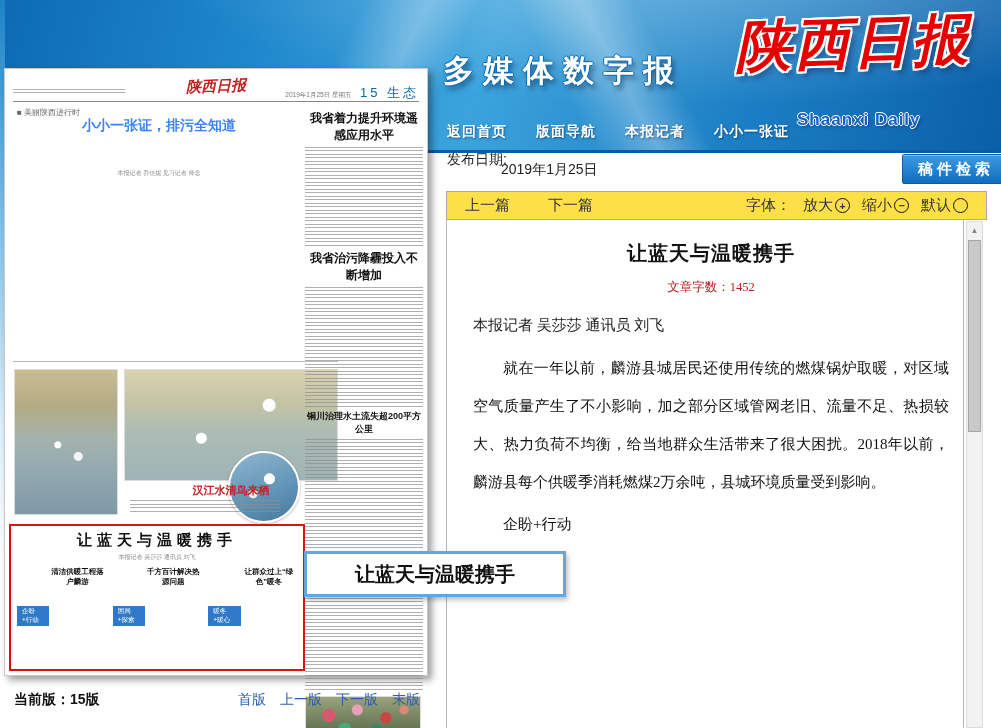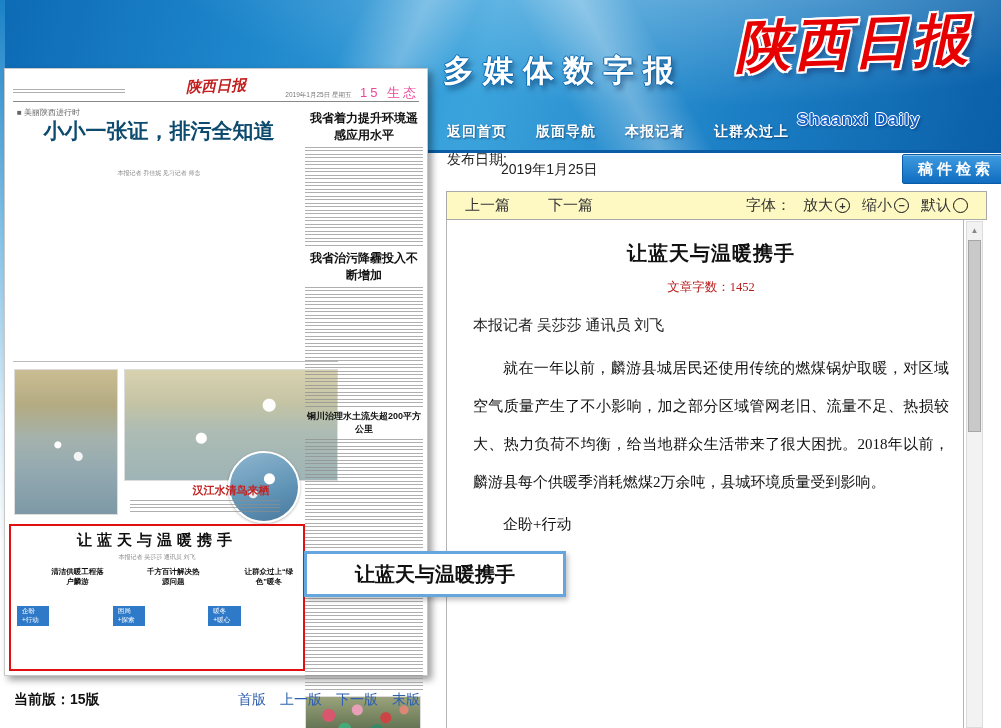--- a/index.html
+++ b/index.html
@@ -32,25 +32,25 @@
 
   
   .newspaper{position:absolute;left:4px;top:68px;width:424px;height:608px;z-index:2;background:#fff;
     border:1px solid #c9c9c9;box-shadow:4px 4px 7px rgba(0,0,0,.38);box-sizing:border-box;}
   .np-links{position:absolute;left:8px;top:20px;width:112px;height:6px;}
   .sim{background-image:repeating-linear-gradient(to bottom,#8d8d8d 0,#8d8d8d 1px,transparent 1px,transparent 3.5px);opacity:.7;}
   .np-mast{position:absolute;left:50%;top:8px;transform:translateX(-50%) rotate(-2deg);
     font-family:"DejaVu Serif",serif;font-style:italic;font-weight:bold;font-size:15px;color:#c21f1f;}
   .np-right{position:absolute;right:8px;top:14px;text-align:right;white-space:nowrap;}
   .np-date{font-size:6.5px;color:#777;margin-right:4px;}
-  .np-page{font-size:13px;color:#ec4899;letter-spacing:3px;}
+  .np-page{font-size:13px;color:#0369a1;letter-spacing:3px;}
   .np-rule{position:absolute;left:8px;top:32px;right:8px;border-top:1px solid #888;}
   .np-tag{position:absolute;left:12px;top:38px;font-size:8px;color:#666;}
   .np-headline{position:absolute;left:12px;top:48px;width:284px;text-align:center;
-    font-size:21px;font-weight:bold;color:#0c4a6e;}
+    font-size:14px;font-weight:bold;color:#3b82f6;}
   .np-subhead{position:absolute;left:12px;top:82px;width:284px;text-align:center;font-size:11px;font-weight:bold;color:#222;}
   .np-byline{position:absolute;left:12px;top:100px;width:284px;text-align:center;font-size:6px;color:#888;}
   .np-cols{position:absolute;left:10px;top:114px;width:288px;height:176px;display:flex;gap:7px;}
   .np-col{flex:1;display:flex;flex-direction:column;}
   .lede{border:1px solid #999;margin:1px 3px 4px 3px;padding:3px;}
   .np-h3{font-size:8px;font-weight:bold;text-align:center;margin:4px 0;color:#111;}
   .np-rule2{position:absolute;left:8px;top:292px;width:325px;border-top:1px solid #bbb;}
   .photo-a{position:absolute;left:9px;top:300px;width:104px;height:146px;border:1px solid #ddd;box-sizing:border-box;
     background:
       radial-gradient(circle at 42% 52%,#ffffff 0 3px,transparent 4px),
@@ -98,21 +98,21 @@
 
   
   .pub-label{position:absolute;left:447px;top:151px;font-size:14px;color:#222;}
   .pub-date{position:absolute;left:501px;top:161px;font-size:14px;color:#222;}
   .search-btn{position:absolute;left:902px;top:154px;width:108px;height:30px;z-index:3;
     background:linear-gradient(#3f9ce0,#0f6cc0);border:1px solid #0a5ca8;border-radius:2px;
     color:#fff;font-size:15px;font-weight:bold;letter-spacing:4px;
     display:flex;align-items:center;justify-content:center;cursor:pointer;box-sizing:border-box;
     box-shadow:inset 0 1px 0 rgba(255,255,255,.4);}
   .toolbar-box{position:absolute;left:446px;top:191px;width:541px;height:29px;border:1px solid #a9a9a9;
-    box-sizing:border-box;display:flex;align-items:center;padding:0 18px;background:#fef9c3;}
+    box-sizing:border-box;display:flex;align-items:center;padding:0 18px;background:#fde047;}
   .tb-link{font-size:15px;color:#333;cursor:pointer;}
   .tb-next{margin-left:38px;}
   .tb-font{margin-left:auto;font-size:15px;color:#333;}
   .tb-zoom{display:flex;align-items:center;font-size:15px;color:#333;margin-left:12px;cursor:pointer;}
   .circ{display:inline-flex;width:13px;height:13px;border:1.5px solid #111;border-radius:50%;
     align-items:center;justify-content:center;font:bold 10px/1 "DejaVu Sans Mono",monospace;margin-left:2px;}
 
   .article-pane{position:absolute;left:446px;top:220px;width:518px;height:508px;box-sizing:border-box;
     border-left:1px solid #b5b5b5;border-right:1px solid #b5b5b5;background:#fff;overflow:hidden;
     padding:12px 14px 0 26px;font-family:"Liberation Serif",serif;}
@@ -140,21 +140,21 @@
   <div class="banner">
     <div class="site-title">多媒体数字报</div>
     <div class="logo">
       <span class="logo-cn">陕西日报</span>
       <span class="logo-en">Shaanxi Daily</span>
     </div>
     <div class="banner-nav">
       <span>返回首页</span>
       <span>版面导航</span>
       <span>本报记者</span>
-      <span>让群众过上</span>
+      <span>小小一张证</span>
     </div>
   </div>
   <div class="left-strip"></div>
 
   <div class="newspaper">
     <div class="np-links sim"></div>
     <div class="np-mast">陕西日报</div>
     <div class="np-right">
       <span class="np-date">2019年1月25日 星期五</span>
       <span class="np-page">15 生态</span>

